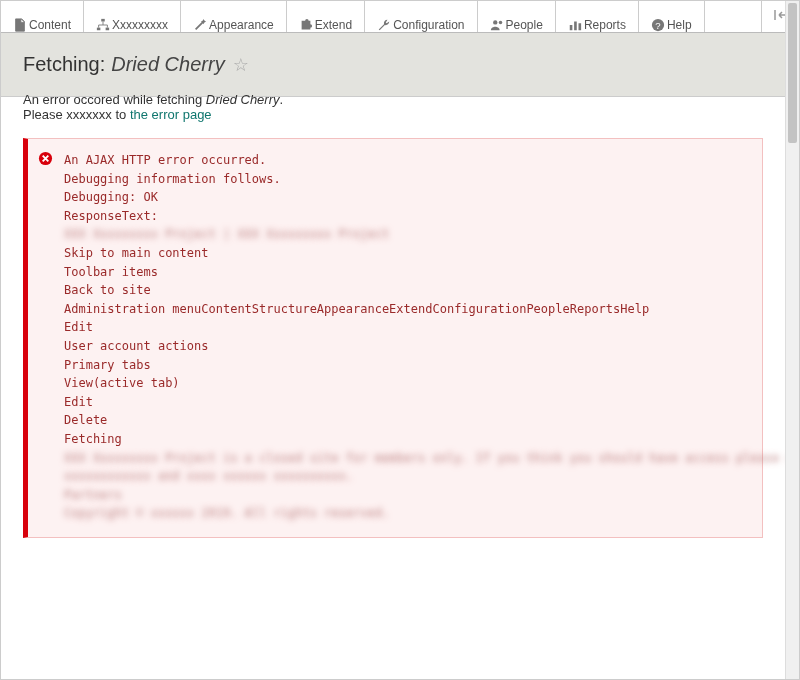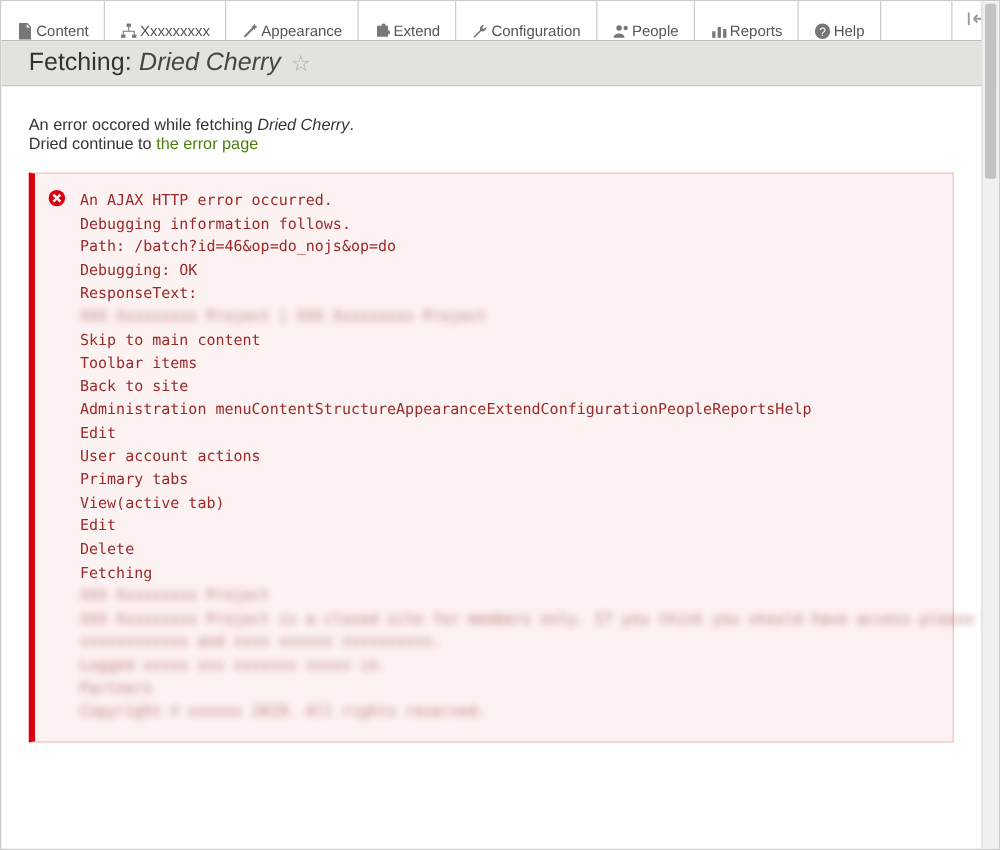--- a/index.html
+++ b/index.html
@@ -2,29 +2,29 @@
 <html><head>
 <meta charset="utf-8">
 <style>
   *{box-sizing:border-box;margin:0;padding:0}
   body{font-family:"Helvetica Neue",Arial,sans-serif;font-size:13px;background:#fff;color:#333;width:800px;height:680px;overflow:hidden;position:relative;border:1px solid #ccc}
   .toolbar{display:flex;height:32px;border-bottom:1px solid #bbb;background:#fff}
   .toolbar .tab{display:flex;align-items:flex-end;gap:2px;padding:0 12px;border-right:1px solid #ccc;font-size:12px;color:#555;cursor:pointer}
   .toolbar .tab .ticon{width:14px;height:14px;color:#777;display:flex;align-items:center;justify-content:center}
   .toolbar .right{margin-left:auto;display:flex}
   .toolbar .rtab{width:38px;display:flex;align-items:center;justify-content:center;border-left:1px solid #ccc;cursor:pointer;color:#888}
-  .titlebar{background:#e3e3de;height:36px;display:flex;align-items:center;padding:0 22px;border-bottom:1px solid #ccc}
+  .titlebar{background:#e3e3de;height:64px;display:flex;align-items:center;padding:0 22px;border-bottom:1px solid #ccc}
   .titlebar .prefix{font-size:20px;color:#333}
   .titlebar .name{font-size:20px;font-style:italic;color:#444;margin-left:6px}
   .titlebar .star{margin-left:8px;color:#aaa;font-size:18px;cursor:pointer}
   .scrollwrap{position:absolute;top:81px;left:0;right:14px;bottom:0;overflow:hidden}
   .content{padding:10px 22px 0 22px}
   .intro{font-size:13px;color:#333}
   .intro em{font-style:italic}
-  .intro a{color:#4d7c0f;text-decoration:none}
+  .intro a{color:#0f766e;text-decoration:none}
   .errbox{margin-top:16px;border:1px solid #f3c0c0;border-left:5px solid #d8000c;background:#fdf2f2;padding:12px 14px 14px 14px;position:relative}
   .errbox .eicon{position:absolute;left:10px;top:12px;width:15px;height:15px}
   .errbox .eicon svg{width:15px;height:15px}
   .errbox .lines{margin-left:22px;font-family:Menlo,Consolas,monospace;font-size:12px;line-height:1.55;color:#9a2a2a}
   .errbox .lines div{white-space:nowrap}
   .errbox .blur{color:transparent;text-shadow:0 0 6px #b97b7b}
   .scrollbar{position:absolute;right:0;top:0;bottom:0;width:14px;background:#f0f0f0;border-left:1px solid #ddd}
   .scrollbar .thumb{position:absolute;left:2px;right:2px;top:2px;height:140px;background:#c3c3c3;border-radius:2px}
 </style>
 </head>
@@ -116,52 +116,49 @@
 <div class="titlebar">
   <span class="prefix">Fetching:</span>
   <span class="name">Dried Cherry</span>
   <span class="star">☆</span>
 </div>
 
 <div class="scrollwrap">
   <div class="content">
     <div class="intro">
       <span>An error occored while fetching </span><em>Dried Cherry</em><span>.</span><br>
-      <span>Dried continue to </span><a href="#">the error page</a>
+      <span>Please xxxxxxx to </span><a href="#">the error page</a>
     </div>
 
     <div class="errbox">
       <span class="eicon">
         <svg viewBox="0 0 16 16">
             <circle cx="8" cy="8" r="7" fill="#d8000c"></circle>
             <path d="M5 5l6 6M11 5l-6 6" stroke="#fff" stroke-width="2"></path>
           </svg>
       </span>
       <div class="lines">
         <div>An AJAX HTTP error occurred.</div>
         <div>Debugging information follows.</div>
-        <div>Path: /batch?id=46&amp;op=do_nojs&amp;op=do</div>
         <div>Debugging: OK</div>
         <div>ResponseText:</div>
         <div class="blur">XXX Xxxxxxxxx Project | XXX Xxxxxxxxx Project</div>
         <div>Skip to main content</div>
         <div>Toolbar items</div>
         <div>Back to site</div>
         <div>Administration menuContentStructureAppearanceExtendConfigurationPeopleReportsHelp</div>
         <div>Edit</div>
         <div>User account actions</div>
         <div>Primary tabs</div>
         <div>View(active tab)</div>
         <div>Edit</div>
         <div>Delete</div>
         <div>Fetching</div>
-        <div class="blur">XXX Xxxxxxxxx Project</div>
         <div class="blur">XXX Xxxxxxxxx Project is a closed site for members only. If you think you should have access please contact XXXXXX for futher</div>
         <div class="blur">xxxxxxxxxxxx and xxxx xxxxxx xxxxxxxxxx.</div>
-        <div class="blur">Logged xxxxx xxx xxxxxxx xxxxx in.</div>
         <div class="blur">Partners</div>
         <div class="blur">Copyright © xxxxxx 2019. All rights reserved.</div>
 
       </div>
     </div>
   </div>
 </div>
 
 <div class="scrollbar">
   <div class="thumb"></div>

